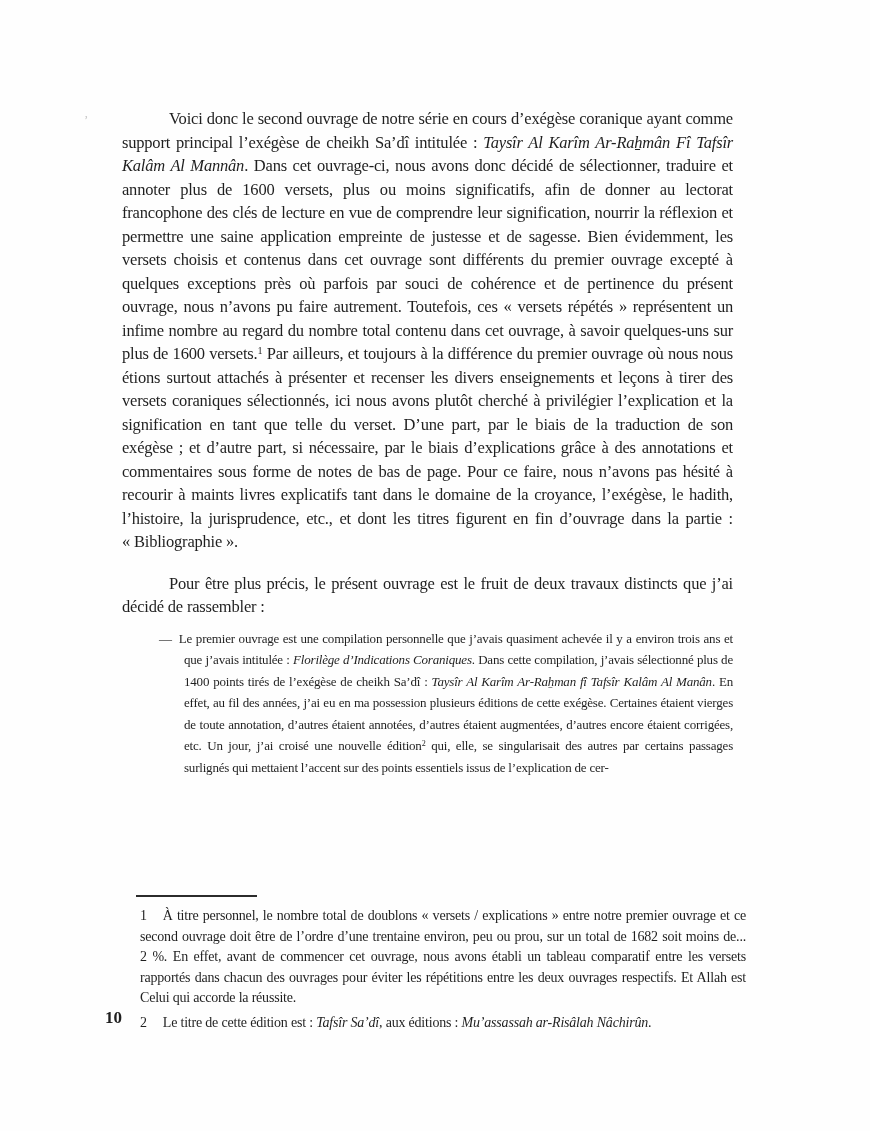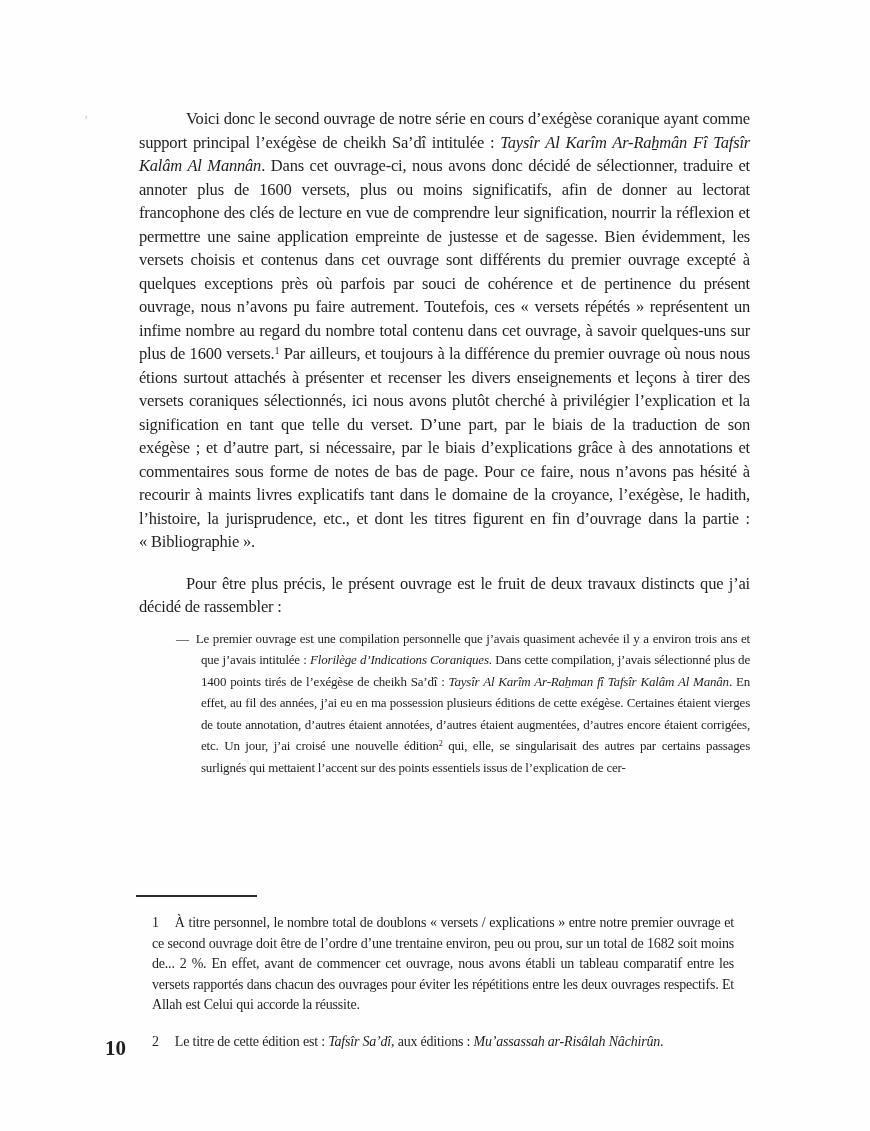--- a/index.html
+++ b/index.html
@@ -7,21 +7,21 @@
     position: relative;
     width: 870px;
     height: 1131px;
     background: #fefefe;
     font-family: "Liberation Serif", "DejaVu Serif", serif;
     color: #1f1f1f;
     overflow: hidden;
   }
   .content {
     position: absolute;
-    left: 139px;
+    left: 122px;
     top: 107px;
     width: 611px;
   }
   .par {
     margin: 0;
     font-size: 16.5px;
     line-height: 23.5px;
     letter-spacing: -0.2px;
     text-align: justify;
     text-indent: 47px;
@@ -49,32 +49,32 @@
     top: 895px;
     width: 614px;
   }
   .fn-rule {
     width: 121px;
     height: 0;
     border-top: 2px solid #2b2b2b;
     margin: 0 0 9px 0;
   }
   .footnote {
-    margin: 16px;
+    margin: 4px;
     font-size: 14px;
     line-height: 20.5px;
     letter-spacing: -0.2px;
     text-align: justify;
   }
   .fn-num { margin-right: 16px; }
   .page-number {
     position: absolute;
     left: 105px;
-    top: 1036px;
-    font-size: 21px;
+    top: 1008px;
+    font-size: 17px;
     font-weight: bold;
     letter-spacing: 0;
   }
   .artifact {
     position: absolute;
     left: 84px;
     top: 112px;
     font-size: 13px;
     color: #c6c6c6;
   }

